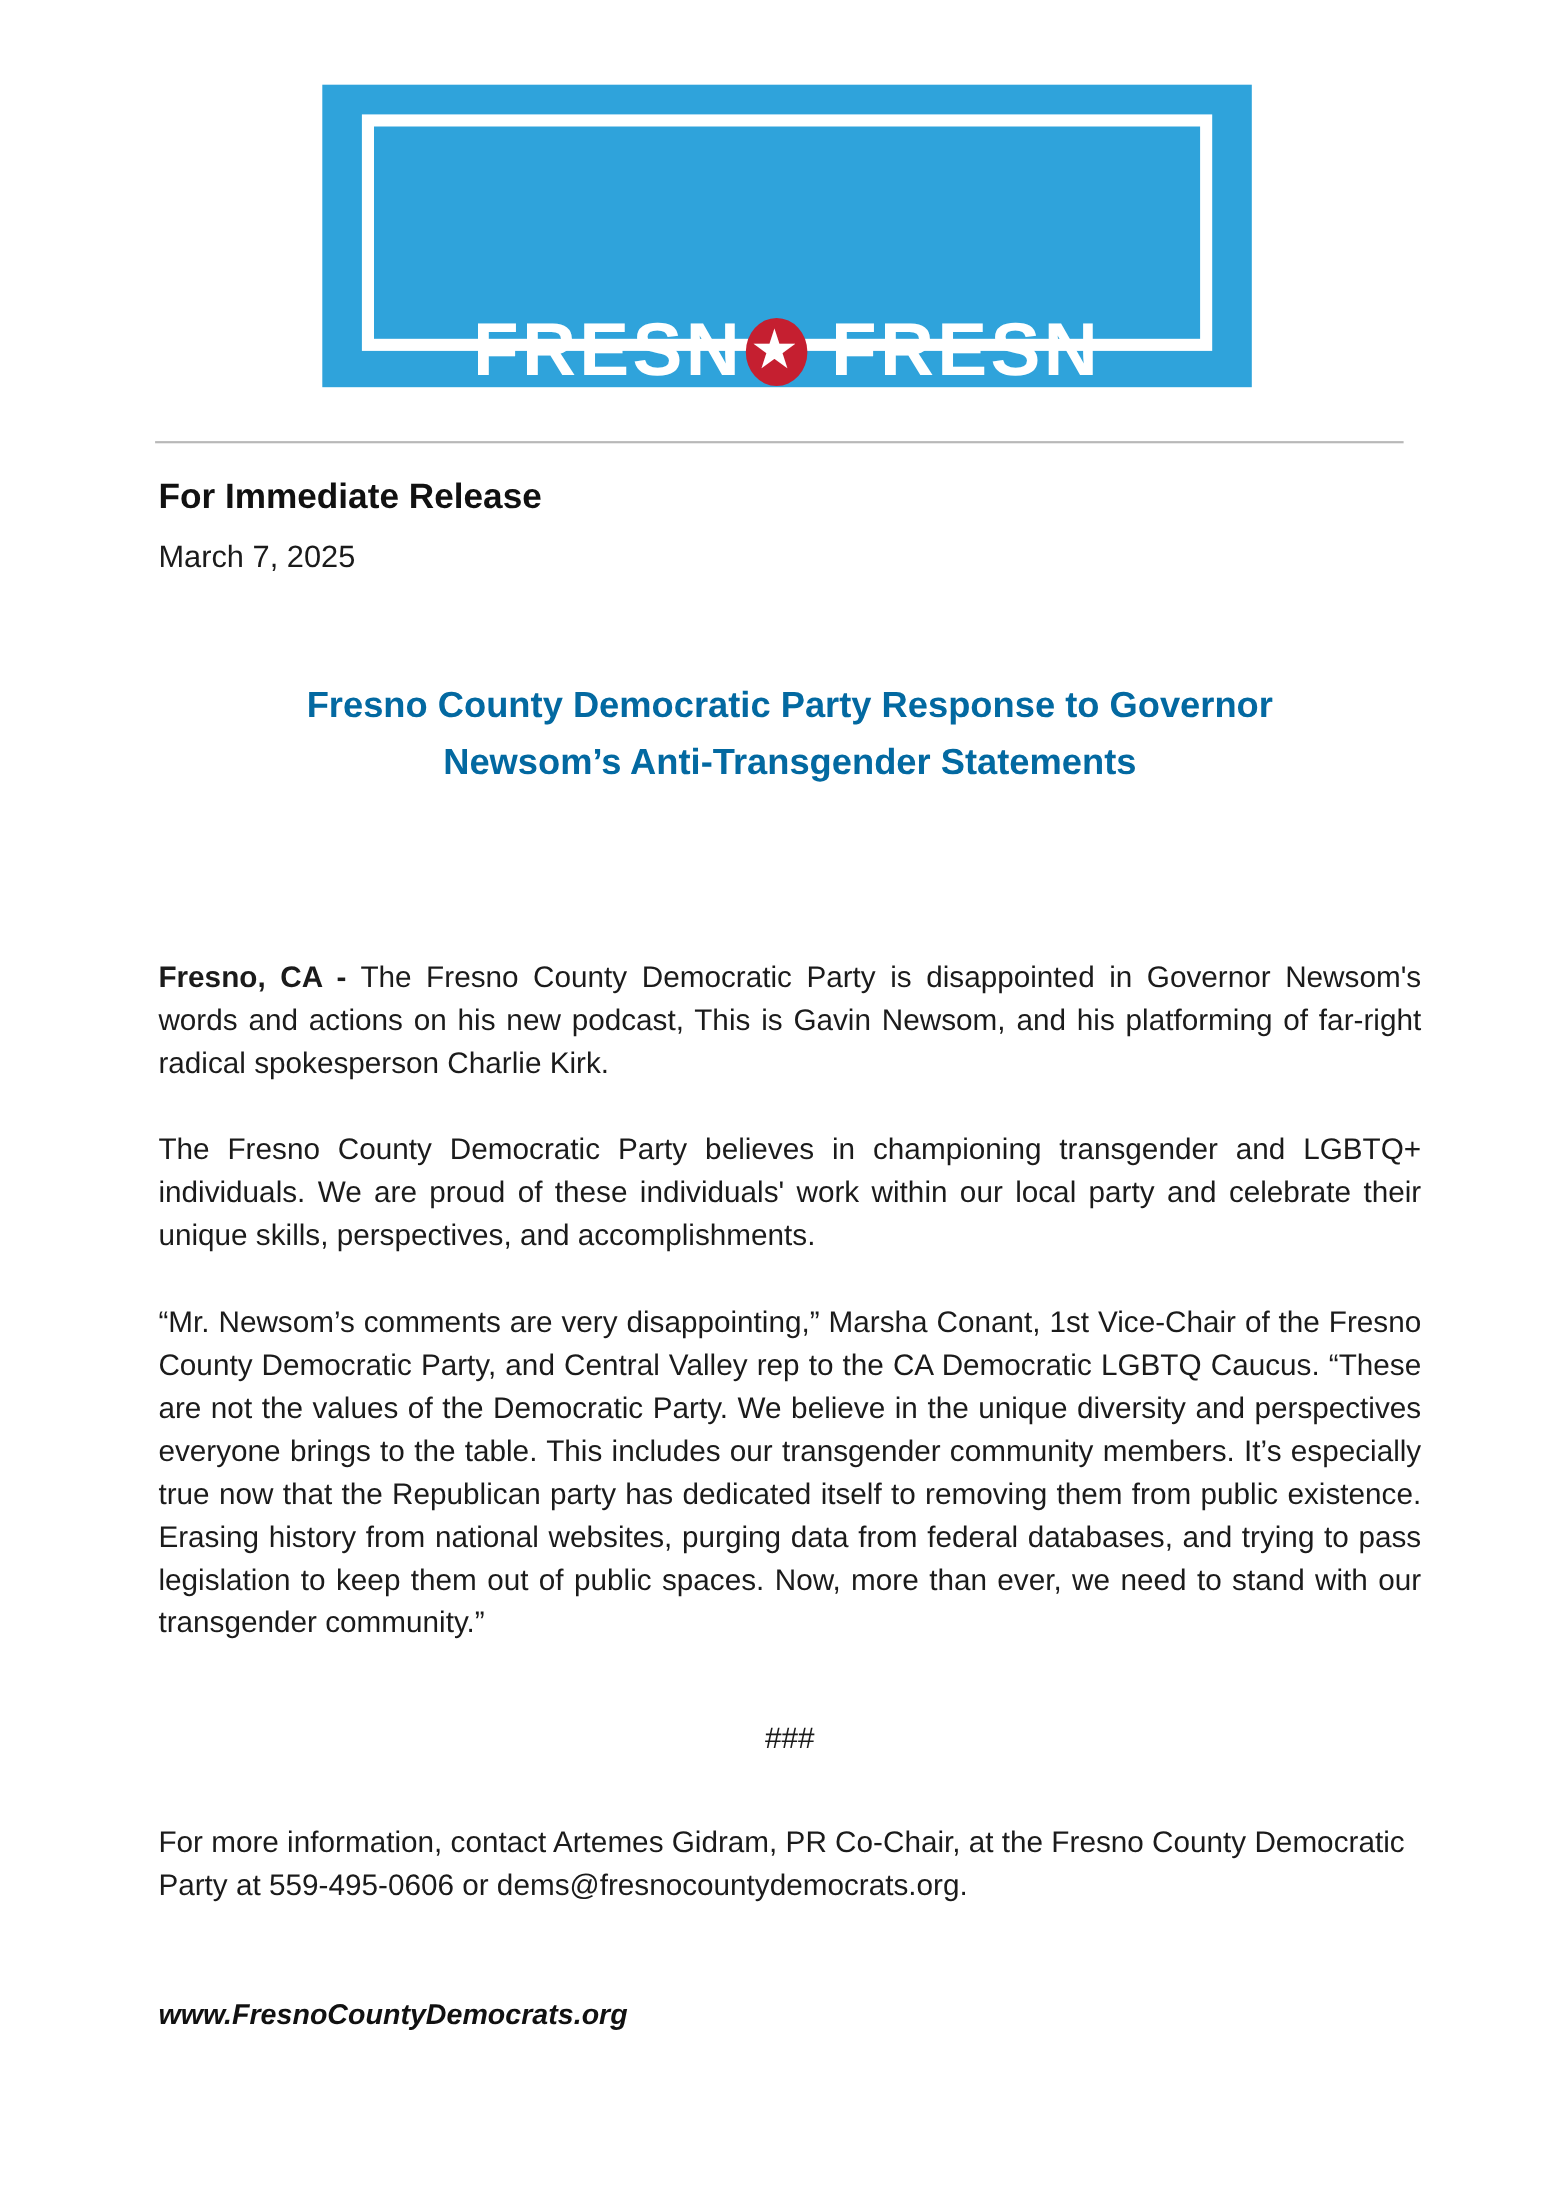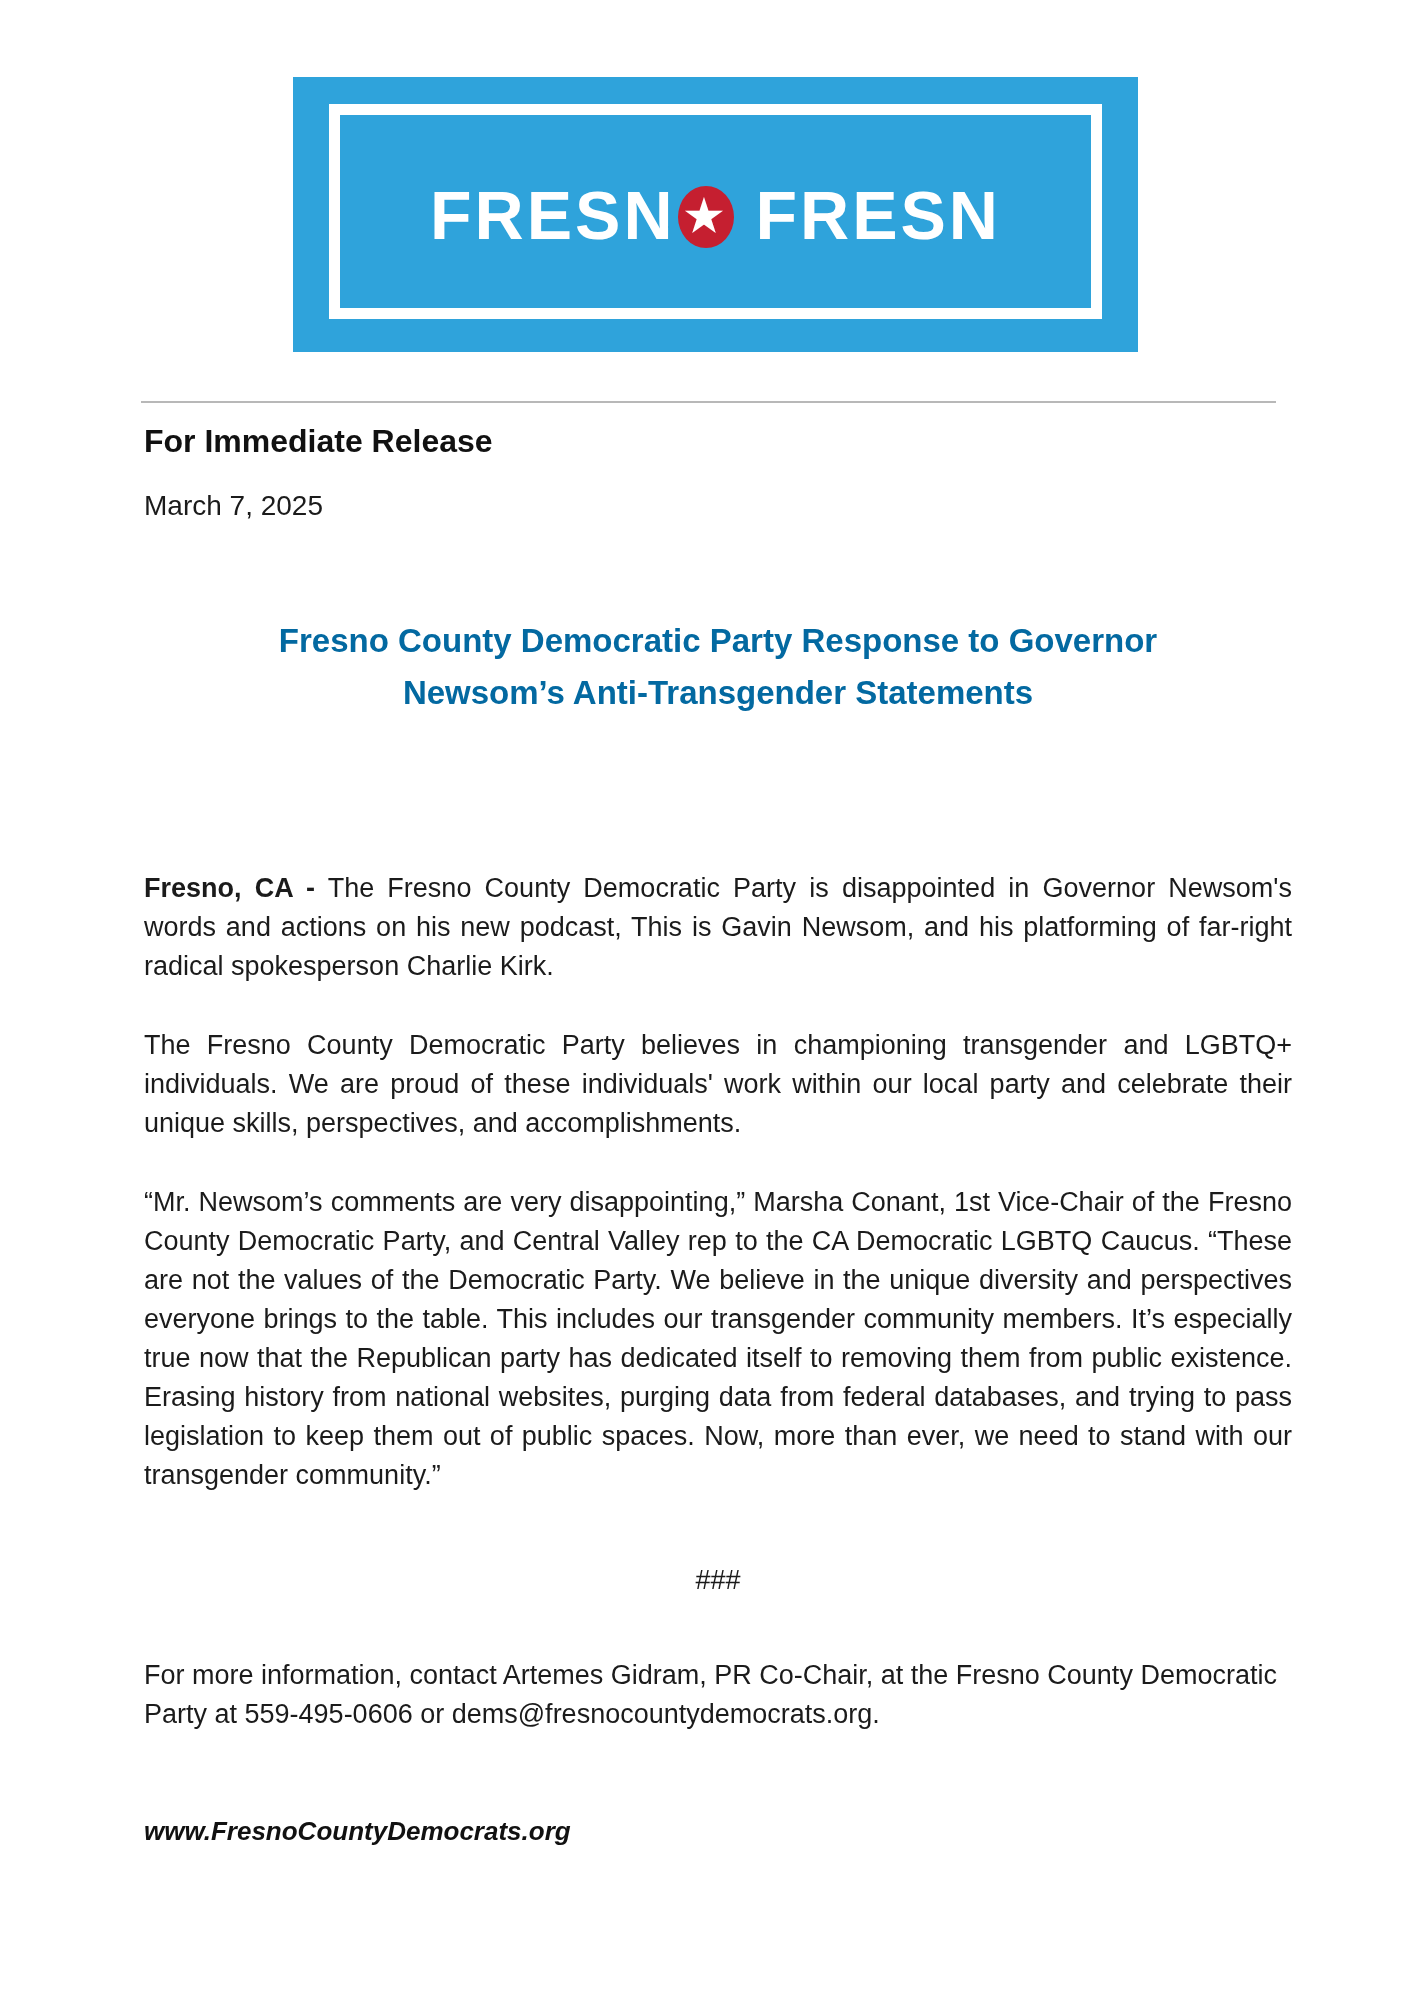--- a/index.html
+++ b/index.html
@@ -87,21 +87,21 @@
     position: absolute;
     left: 141px;
     top: 401px;
     width: 1135px;
     height: 0;
     border-top: 2px solid #b8b8b8;
   }
   .release-label {
     position: absolute;
     left: 144px;
-    top: 423px;
+    top: 433px;
     font-size: 32px;
     font-weight: 700;
     color: #111111;
   }
   .release-date {
     position: absolute;
     left: 144px;
     top: 490px;
     font-size: 28px;
   }
@@ -152,21 +152,21 @@
     font-weight: 700;
     font-style: italic;
     color: #111111;
   }
 </style>
 </head>
 <body>
 
 <div class="page">
 
-  <div class="logo" id="logo-box" style="background: rgb(47, 163, 219);">
+  <div class="logo" id="logo-box" style="background: rgb(47, 163, 219); justify-content: flex-end;">
     <div class="logo-frame" style="border-color: rgb(255, 255, 255);"></div>
     <div class="logo-line1">
       <span>FRESN</span>
         <span class="star-circle" id="star-circle" style="background: rgb(197, 31, 48);">
           <span>★</span>
         </span>
         <span class="logo-gap"></span>
         <span>FRESN</span>
     </div>
   </div>

